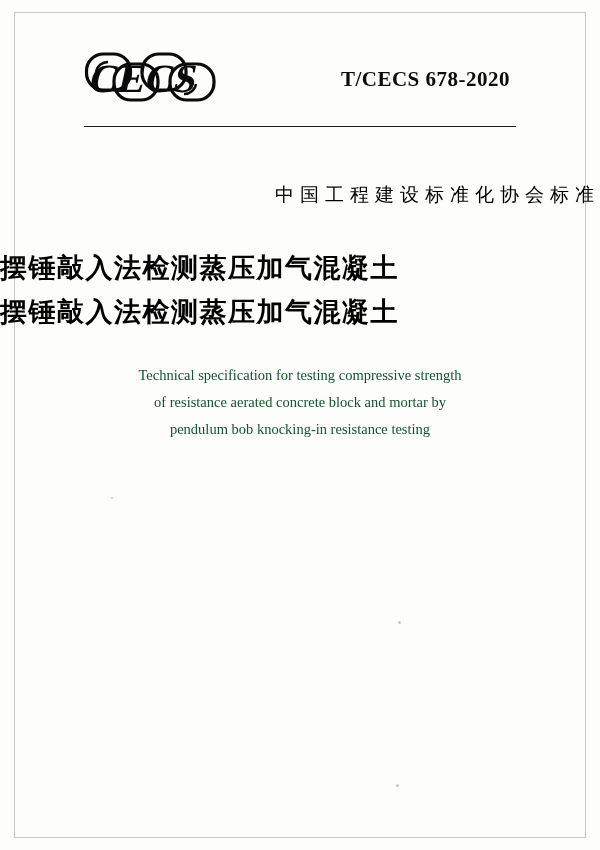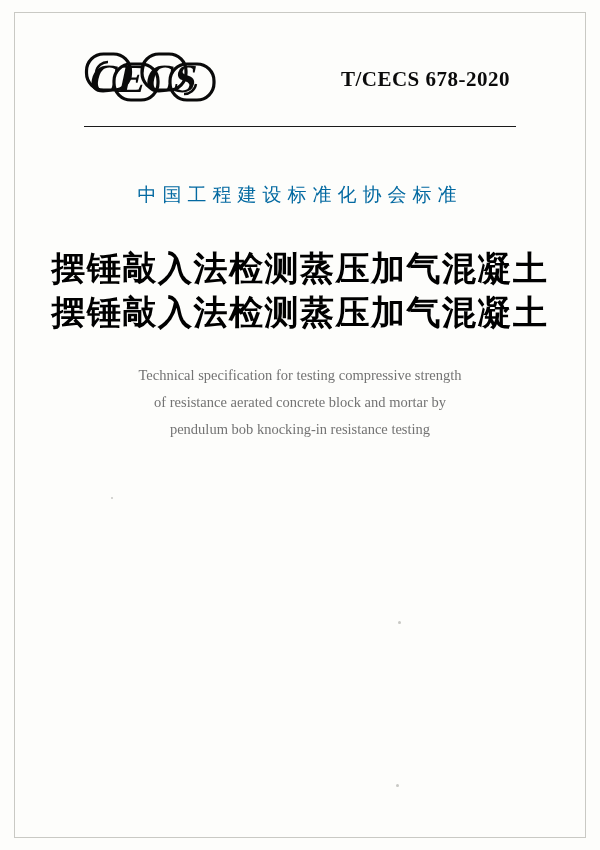--- a/index.html
+++ b/index.html
@@ -67,55 +67,54 @@
     height: 0;
     border-top: 1.6px solid #1a1a1a;
   }
 
   
   .association {
     position: absolute;
     left: 0;
     top: 182px;
     width: 600px;
-    text-align: center;
+    text-align: right;
     font-family: "DejaVu Sans", sans-serif;
     font-size: 19px;
     letter-spacing: 6px;
-    color: #0369a1;
+    color: #000000;
     font-weight: 500;
   }
 
   
   .title-cn {
     position: absolute;
     left: 0;
     top: 246px;
     width: 600px;
-    text-align: center;
     font-family: "DejaVu Sans", sans-serif;
     font-weight: bold;
-    font-size: 34px;
+    font-size: 27px;
     line-height: 44px;
     letter-spacing: 1.5px;
     color: #000000;
   }
   .title-cn div { white-space: nowrap; }
 
   
   .title-en {
     position: absolute;
     left: 100px;
     top: 362px;
     width: 400px;
     text-align: center;
     font-family: "Liberation Serif", serif;
     font-size: 14.5px;
     line-height: 27px;
-    color: #737373;
+    color: #14532d;
   }
   .title-en div { white-space: nowrap; }
 
   
   .speck {
     position: absolute;
     background: #9c9c98;
     border-radius: 50%;
     opacity: 0.55;
   }

